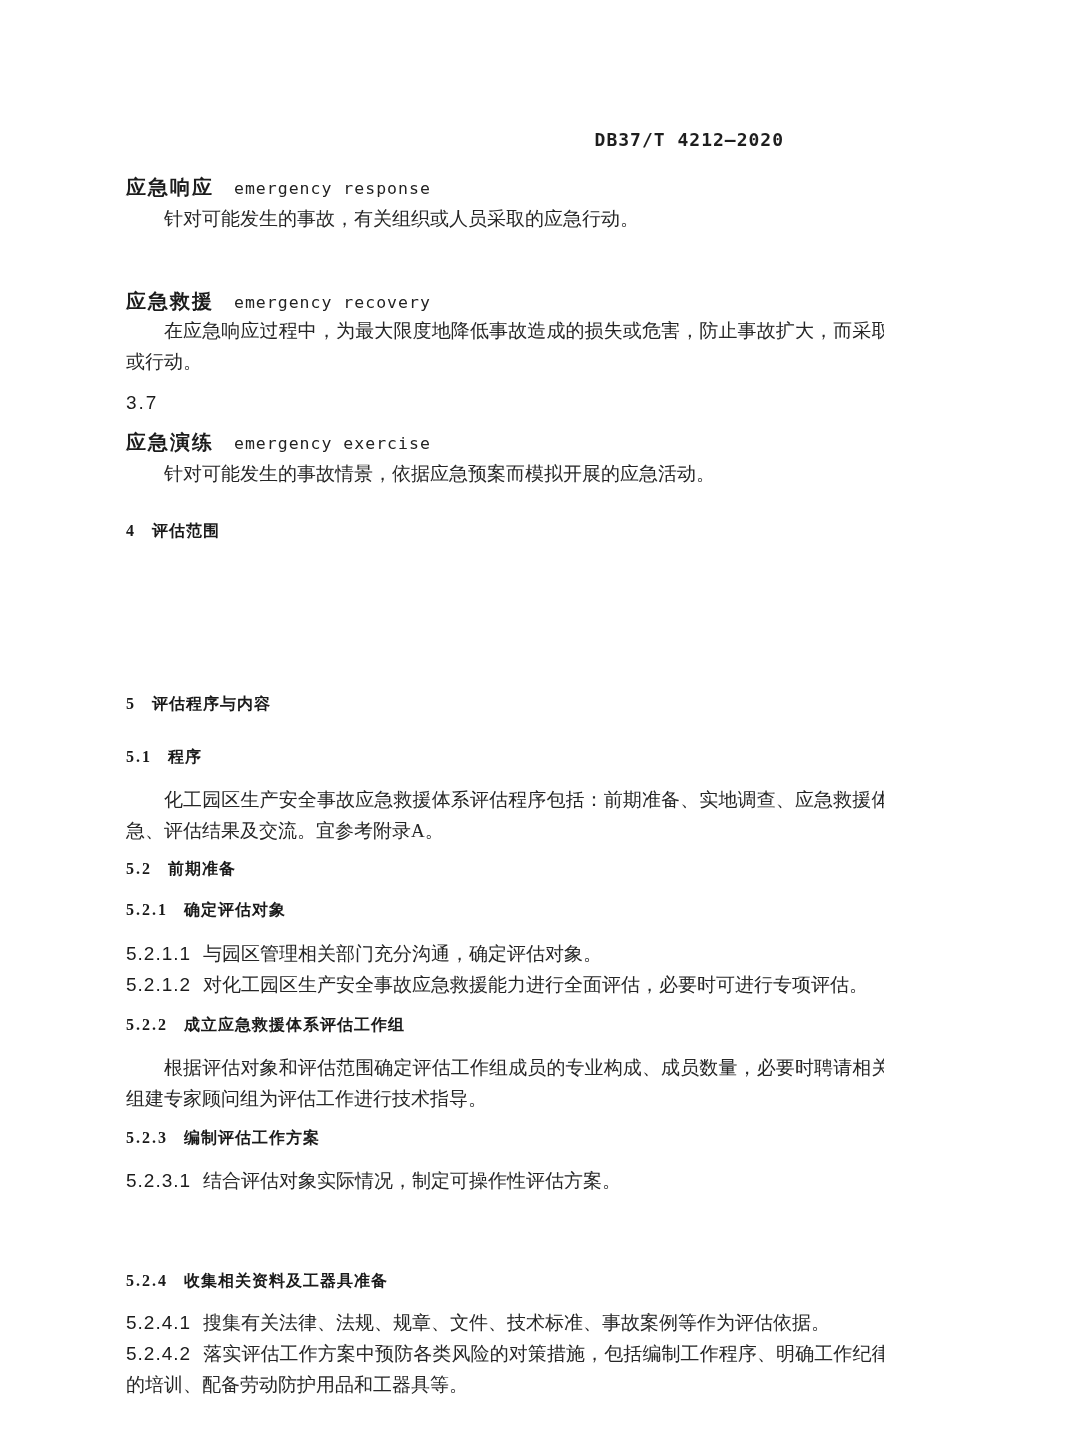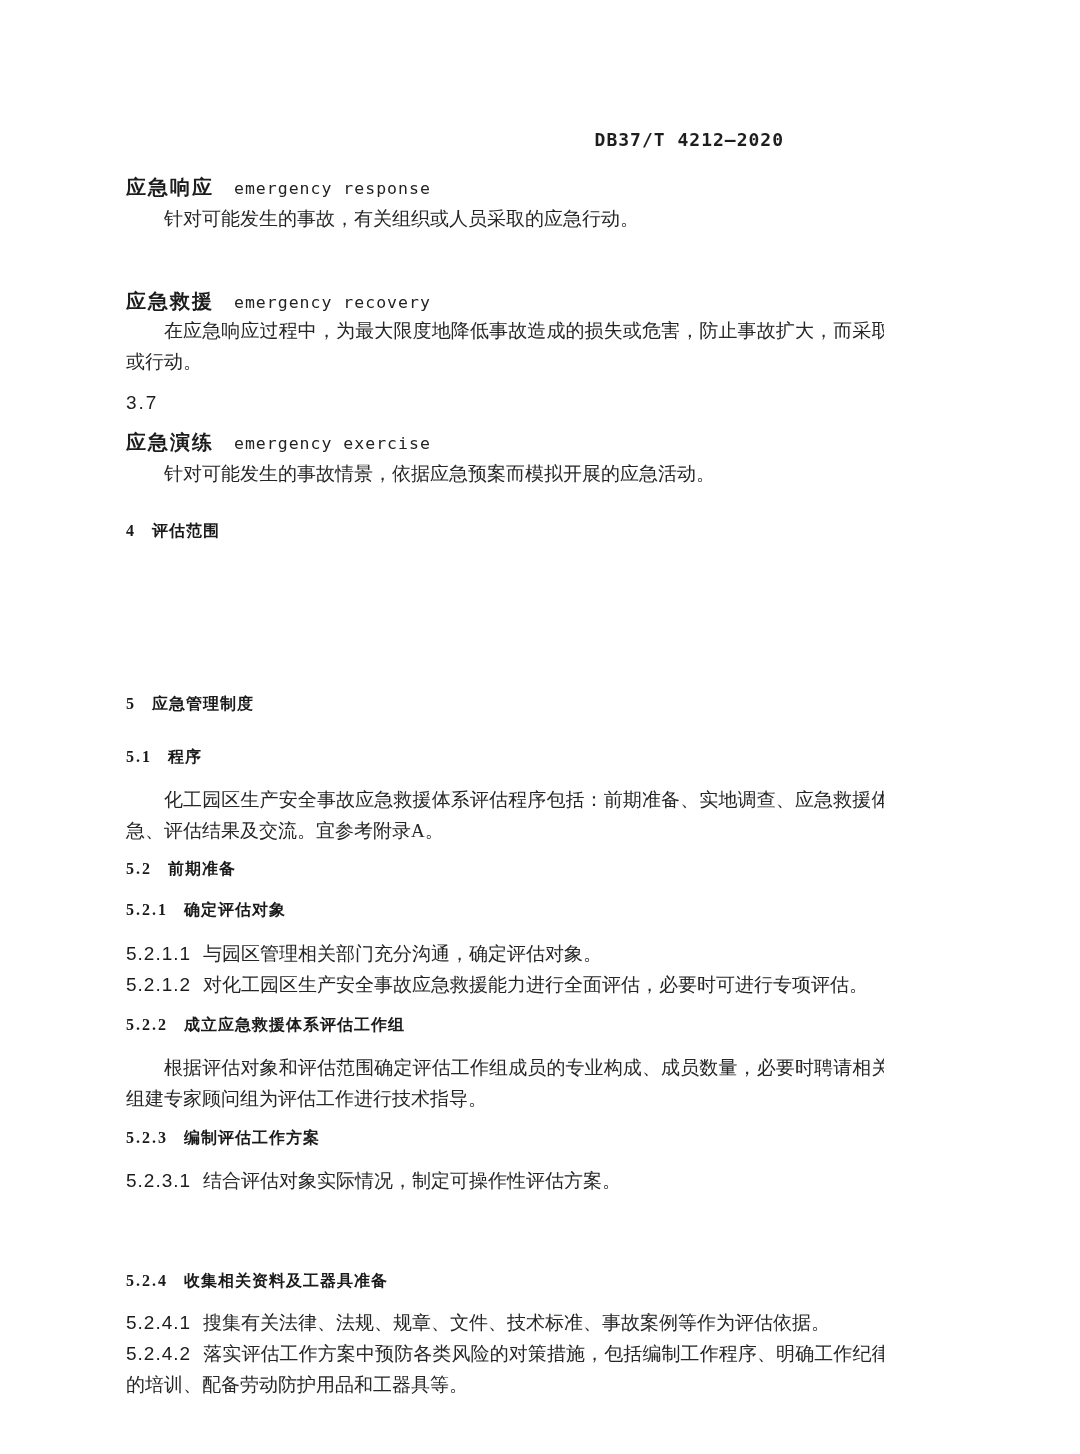--- a/index.html
+++ b/index.html
@@ -104,21 +104,21 @@
   <div class="blk term-line" style="top:429px;">
     <span class="term-zh">应急演练</span><span class="term-en">emergency exercise</span>
   </div>
   <p class="blk para indent" style="top:458px;">针对可能发生的事故情景，依据应急预案而模拟开展的应急活动。</p>
 
   <div class="blk heading" style="top:518px;">
     <span class="h-num">4</span><span class="h-title">评估范围</span>
   </div>
 
   <div class="blk heading" style="top:691px;">
-    <span class="h-num">5</span><span class="h-title">应急管理制度</span>
+    <span class="h-num">5</span><span class="h-title">评估程序与内容</span>
   </div>
 
   <div class="blk heading" style="top:744px;">
     <span class="h-num">5.1</span><span class="h-title">程序</span>
   </div>
   <p class="blk para indent" style="top:784px;">化工园区生产安全事故应急救援体系评估程序包括：前期准备、实地调查、应急救援体系分析及应急、评估结果及交流。宜参考附录A。</p>
 
   <div class="blk heading" style="top:856px;">
     <span class="h-num">5.2</span><span class="h-title">前期准备</span>
   </div>

